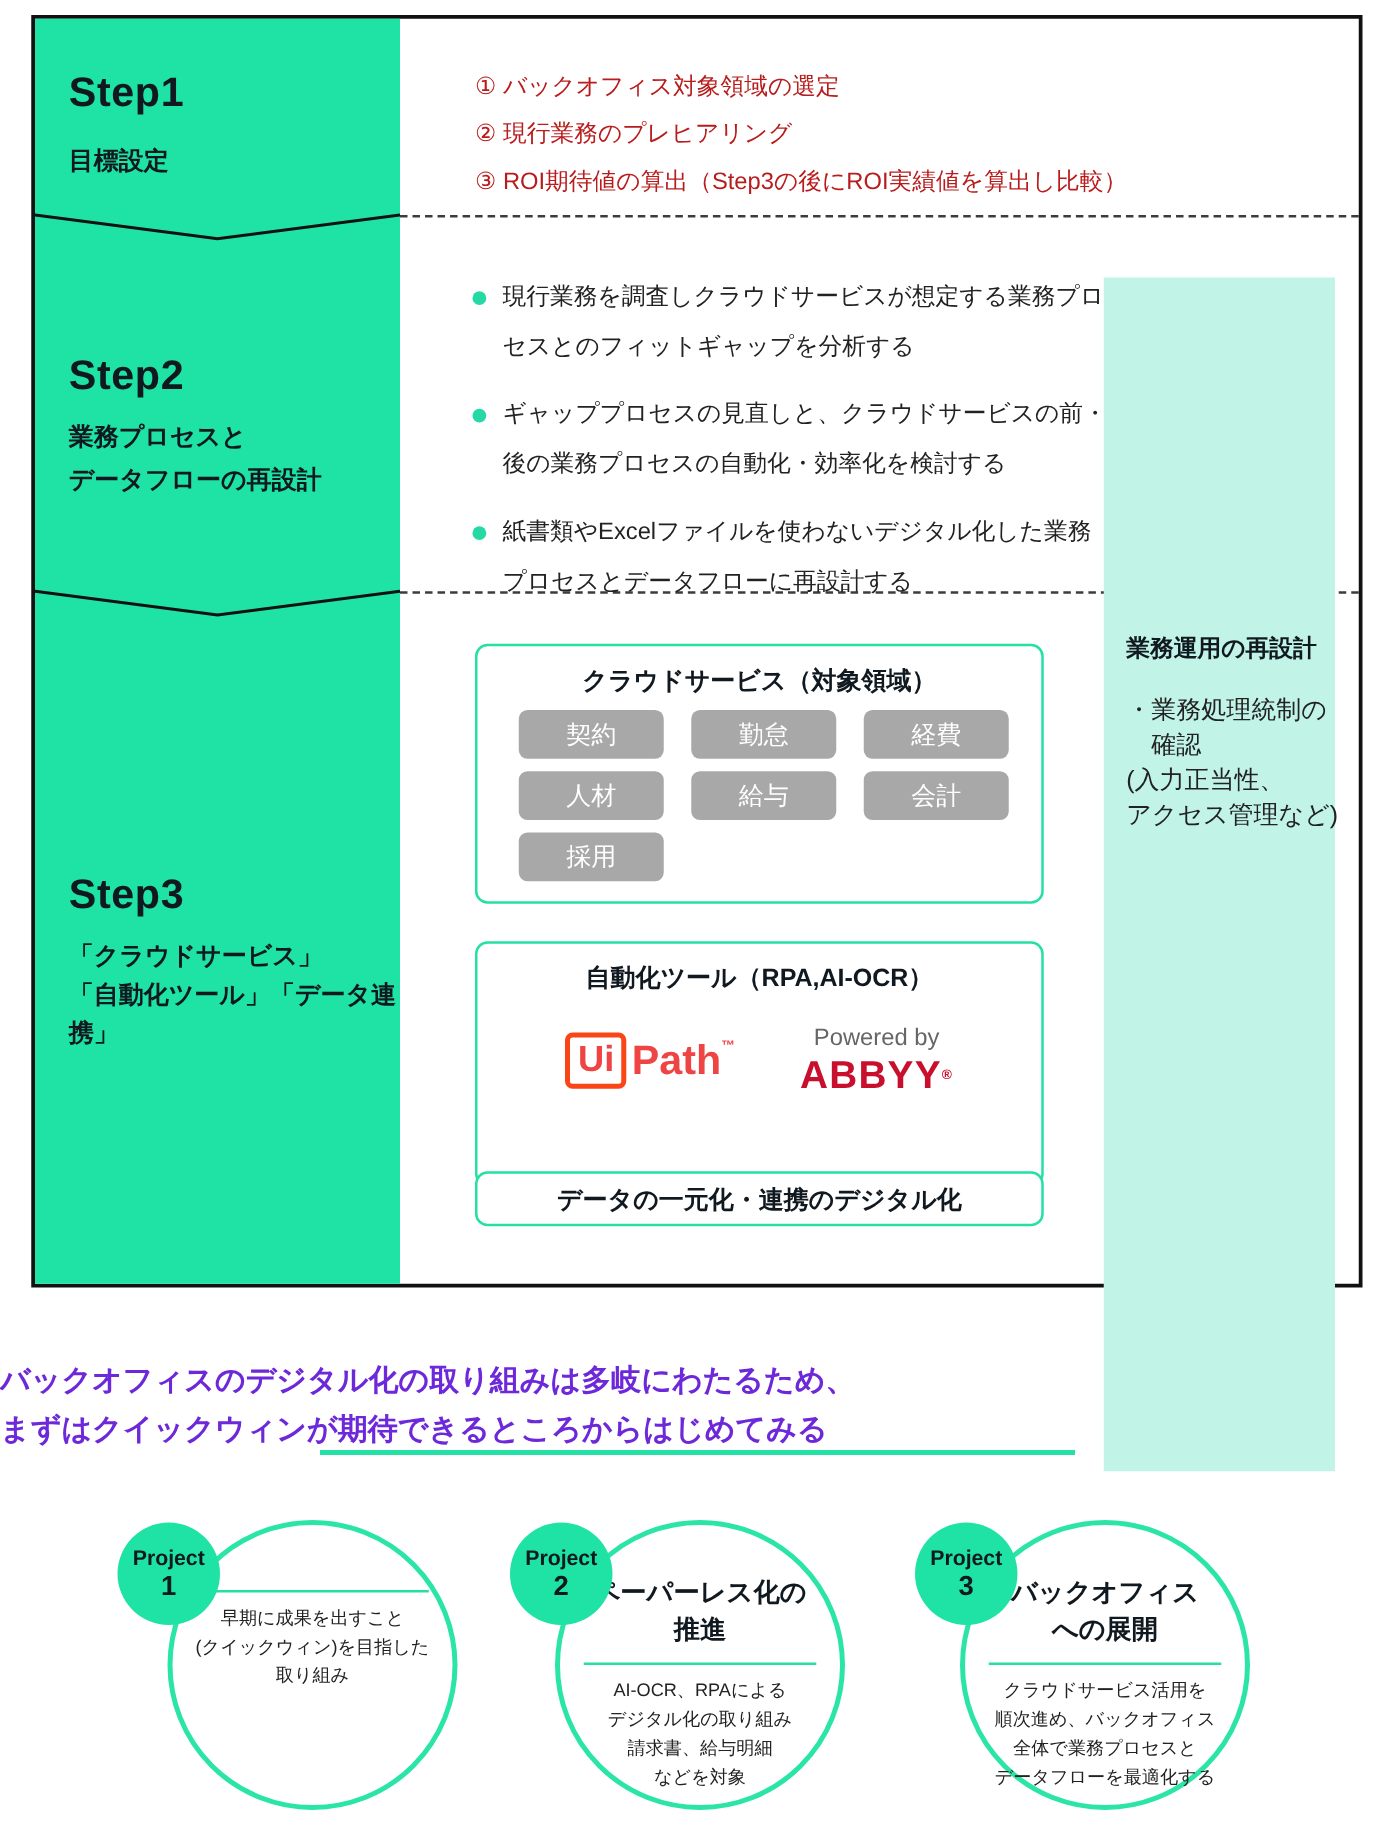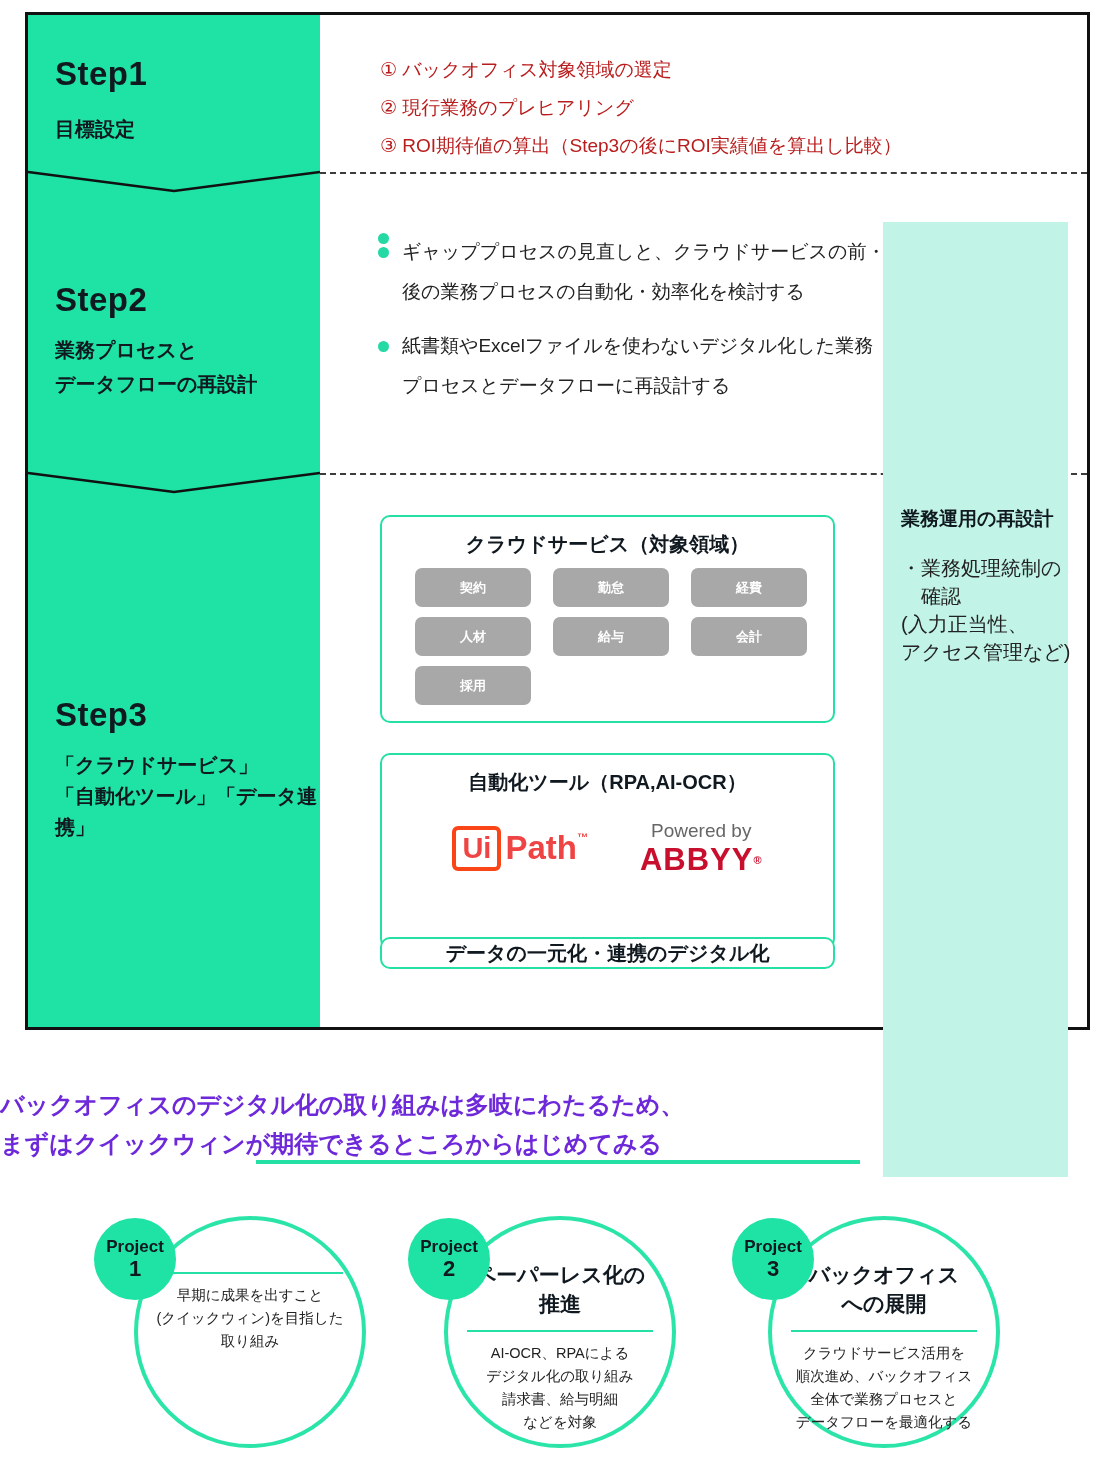--- a/index.html
+++ b/index.html
@@ -58,32 +58,32 @@
   .side-panel-title { font-weight:bold; font-size:19px; margin-bottom:22px; color:#101820; }
   .side-panel-line  { font-size:20px; line-height:28px; color:#222; white-space:pre; }
 
   
   .teal-box {
     position:absolute; left:352px; width:455px; background:#fff;
     border:2px solid #25E0A5; border-radius:10px;
   }
   .cloud-box { top:500px; height:208px; }
   .auto-box  { top:738px; height:196px; }
-  .data-box  { top:922px; height:32px; }
+  .data-box  { top:922px; height:44px; }
 
   .box-title { text-align:center; font-weight:bold; font-size:20px; margin-top:14px; color:#101820; }
 
   .chip-grid {
     margin:10px 0 0 33px;
     display:grid; grid-template-columns:repeat(3,116px); gap:10px 22px;
   }
   .chip {
     height:39px; background:#A8A8A8; border-radius:7px; color:#fff;
     display:flex; align-items:center; justify-content:center;
-    font-size:13px; font-weight:bold;
+    font-size:20px; font-weight:normal;
   }
 
   .logo-row { display:flex; justify-content:center; align-items:center; gap:52px; margin-top:24px; }
   .uipath { display:flex; align-items:flex-start; color:#ef4444; font-weight:bold; }
   .ui-sq {
     border:4px solid #FA4616; border-radius:6px; padding:1px 6px 2px 6px;
     font-size:29px; margin-right:4px; line-height:34px;
   }
   .path-txt { font-size:33px; line-height:44px; }
   .tm { font-size:11px; line-height:11px; margin-top:6px; }
@@ -157,20 +157,21 @@
 
   <div class="step1-items">
     <div>① バックオフィス対象領域の選定</div>
     <div>② 現行業務のプレヒアリング</div>
     <div>③ ROI期待値の算出（Step3の後にROI実績値を算出し比較）</div>
   </div>
 
   <div class="step2-bullets">
     <div class="bullet">
       <span class="dot"></span>
+      <span>現行業務を調査しクラウドサービスが想定する業務プロセスとのフィットギャップを分析する</span>
     </div>
     <div class="bullet">
       <span class="dot"></span>
       <span>ギャッププロセスの見直しと、クラウドサービスの前・後の業務プロセスの自動化・効率化を検討する</span>
     </div>
     <div class="bullet">
       <span class="dot"></span>
       <span>紙書類やExcelファイルを使わないデジタル化した業務プロセスとデータフローに再設計する</span>
     </div>
   </div>

